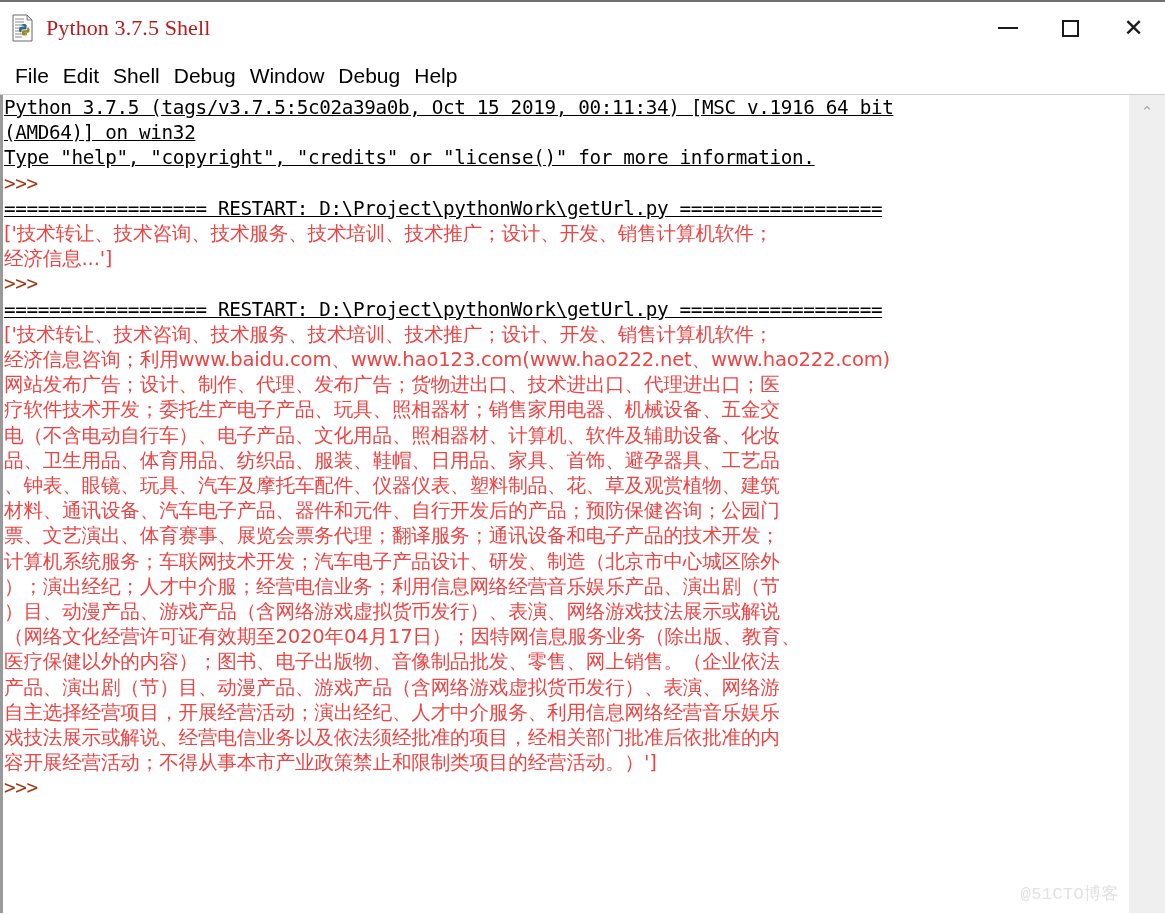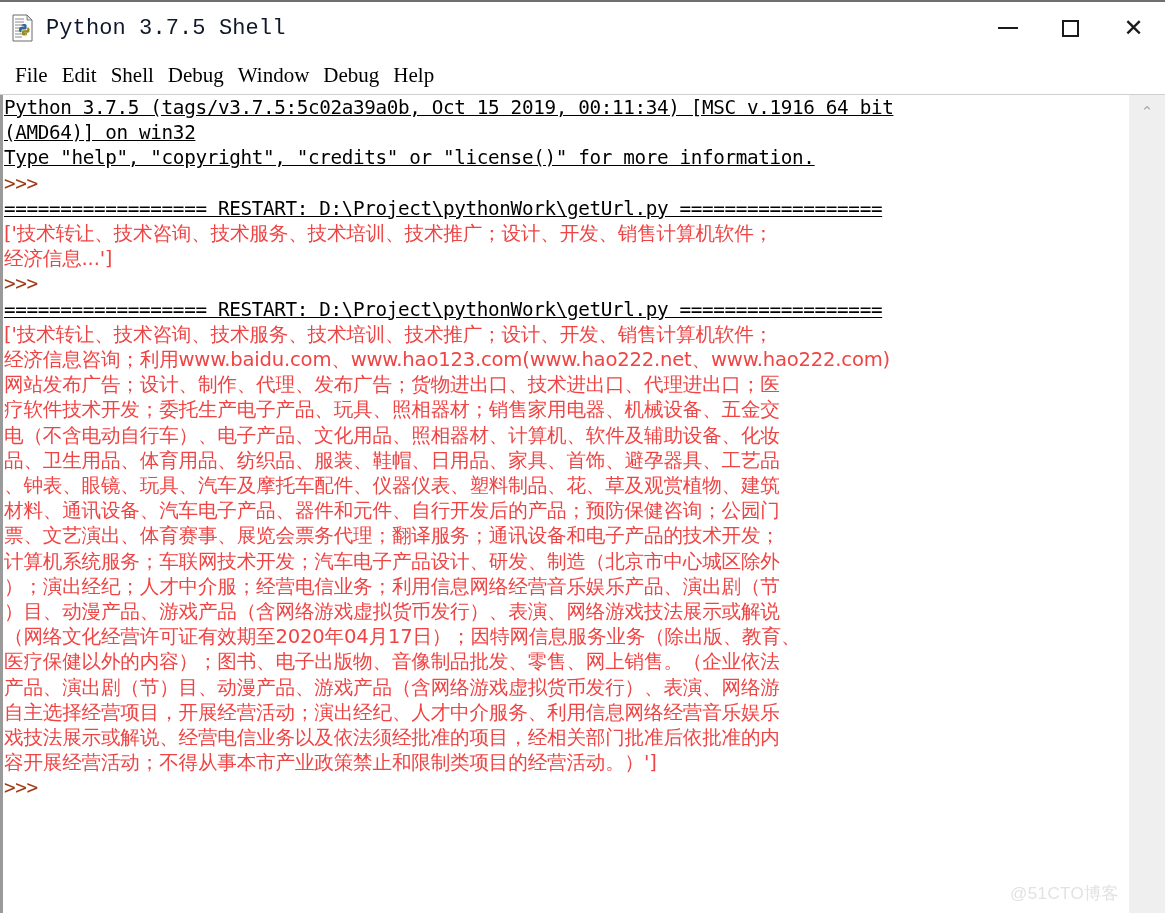--- a/index.html
+++ b/index.html
@@ -41,24 +41,24 @@
     gap: 10px;
   }
   .app-icon {
     width: 26px;
     height: 28px;
     position: relative;
     flex: 0 0 auto;
   }
   .title-text {
     font-size: 22px;
-    color: #0f172a;
+    color: #b91c1c;
     letter-spacing: 0.1px;
     white-space: nowrap;
-    font-family: Liberation Mono, monospace;
+    font-family: Liberation Serif, serif;
   }
   .win-controls {
     position: absolute;
     right: 0;
     top: 0;
     height: 56px;
     display: flex;
     align-items: center;
   }
   .win-btn {
@@ -110,21 +110,21 @@
     padding-left: 8px;
     border-bottom: 1px solid #cfcfcf;
     box-sizing: border-box;
   }
   .menu-item {
     font-size: 21px;
     color: #000000;
     padding: 0 7px;
     white-space: nowrap;
     cursor: default;
-    font-family: Liberation Serif, serif;
+    font-family: Liberation Sans, sans-serif;
   }
 
   
   .body-area {
     flex: 1 1 auto;
     display: flex;
     position: relative;
     overflow: hidden;
     border-left: 3px solid #9a9a9a;
     box-sizing: border-box;
@@ -181,21 +181,21 @@
     background: #efefef;
   }
 
   
   .watermark {
     position: absolute;
     right: 46px;
     bottom: 10px;
     color: #e2e2e2;
     font-size: 17px;
-    font-family: Liberation Sans, sans-serif;
+    font-family: Liberation Mono, monospace;
     letter-spacing: 0.4px;
     user-select: none;
     pointer-events: none;
   }
   
   .bottom-edge {
     position: absolute;
     left: 0; bottom: 0;
     width: 100%;
     height: 2px;

